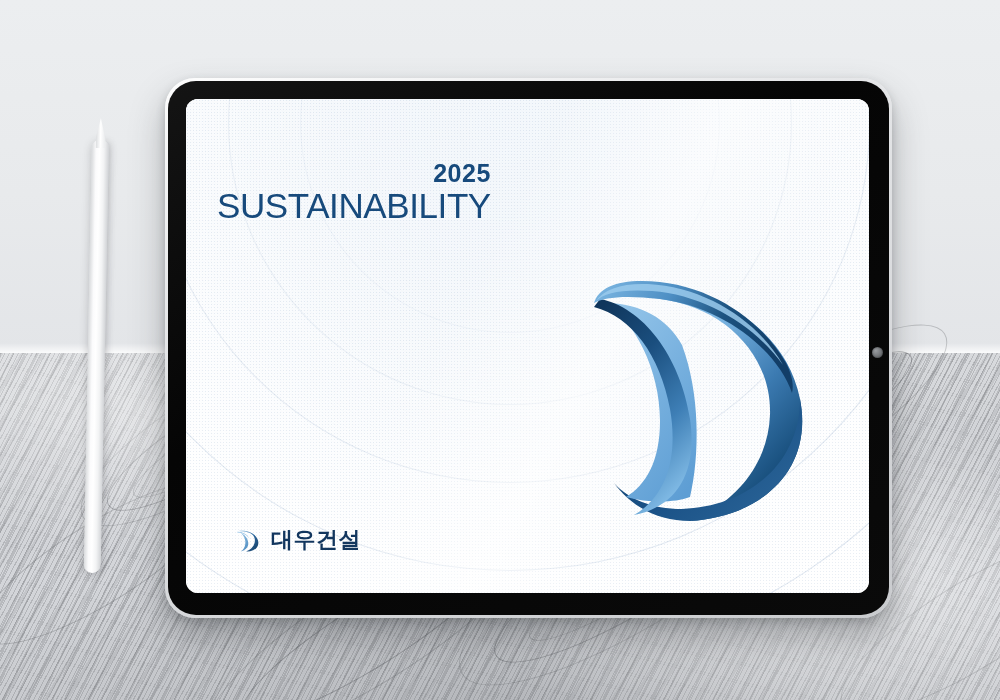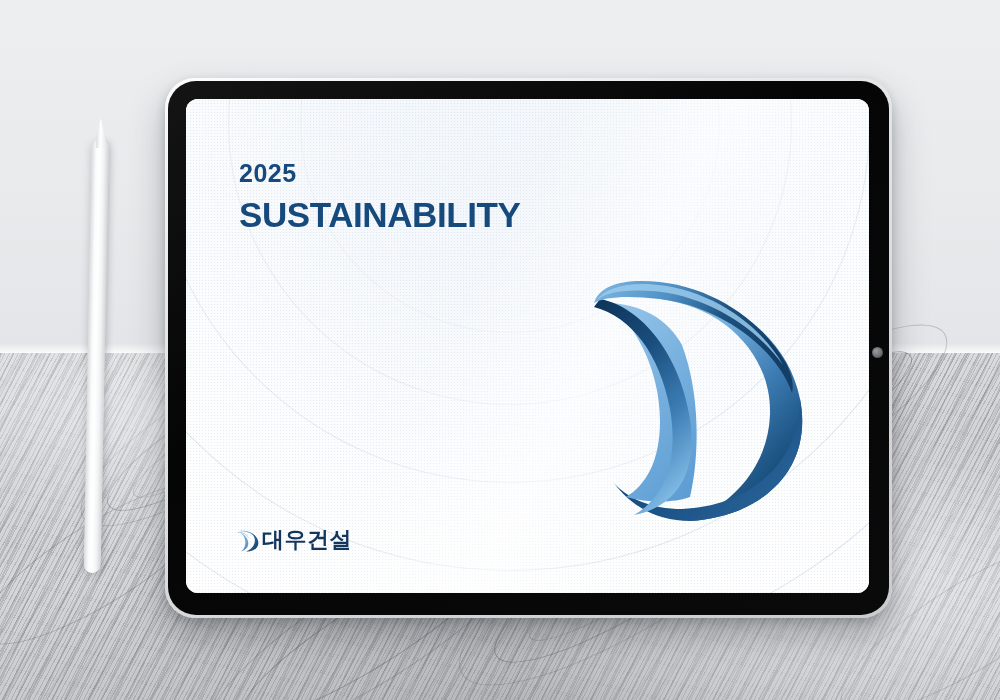--- a/index.html
+++ b/index.html
@@ -113,43 +113,42 @@
     mix-blend-mode:multiply;
   }
   #sheen{
     position:absolute; inset:0;
     background:linear-gradient(118deg, rgba(255,255,255,0) 40%, rgba(255,255,255,.55) 58%, rgba(255,255,255,0) 74%);
     pointer-events:none;
   }
 
   
   #title-block{
-    position:absolute; left:53px; top:62px; z-index:6;
+    position:absolute; left:31px; top:62px; z-index:6;text-align:right;
   }
   #year{
     font-size:25px; font-weight:bold; letter-spacing:.5px;
     color:#174a7c; line-height:1;
   }
   #headline{
-    margin-top:9px;
-    font-size:35px; font-weight:bold; letter-spacing:-.4px;
+    font-size:35px; font-weight:normal; letter-spacing:-.4px;
     color:#174a7c; line-height:1.14;
   }
   #headline .l2{ display:block; }
 
   
   #mark{
     position:absolute; left:378px; top:160px; width:260px; height:270px; z-index:5;
   }
   #mark svg{ width:100%; height:100%; display:block; }
 
   
   #brand{
     position:absolute; left:47px; bottom:38px; z-index:6;
-    display:flex; align-items:center; 
+    display:flex; align-items:center; gap:9px;
   }
   #brand .mini svg{ display:block; width:29px; height:29px; }
   #brand .wordmark{
     font-size:22px; font-weight:bold; color:#12365e; letter-spacing:.5px;
     font-family:"DejaVu Sans","Liberation Sans",sans-serif;
   }
 
   
   #camera{
     position:absolute; right:6px; top:266px;

